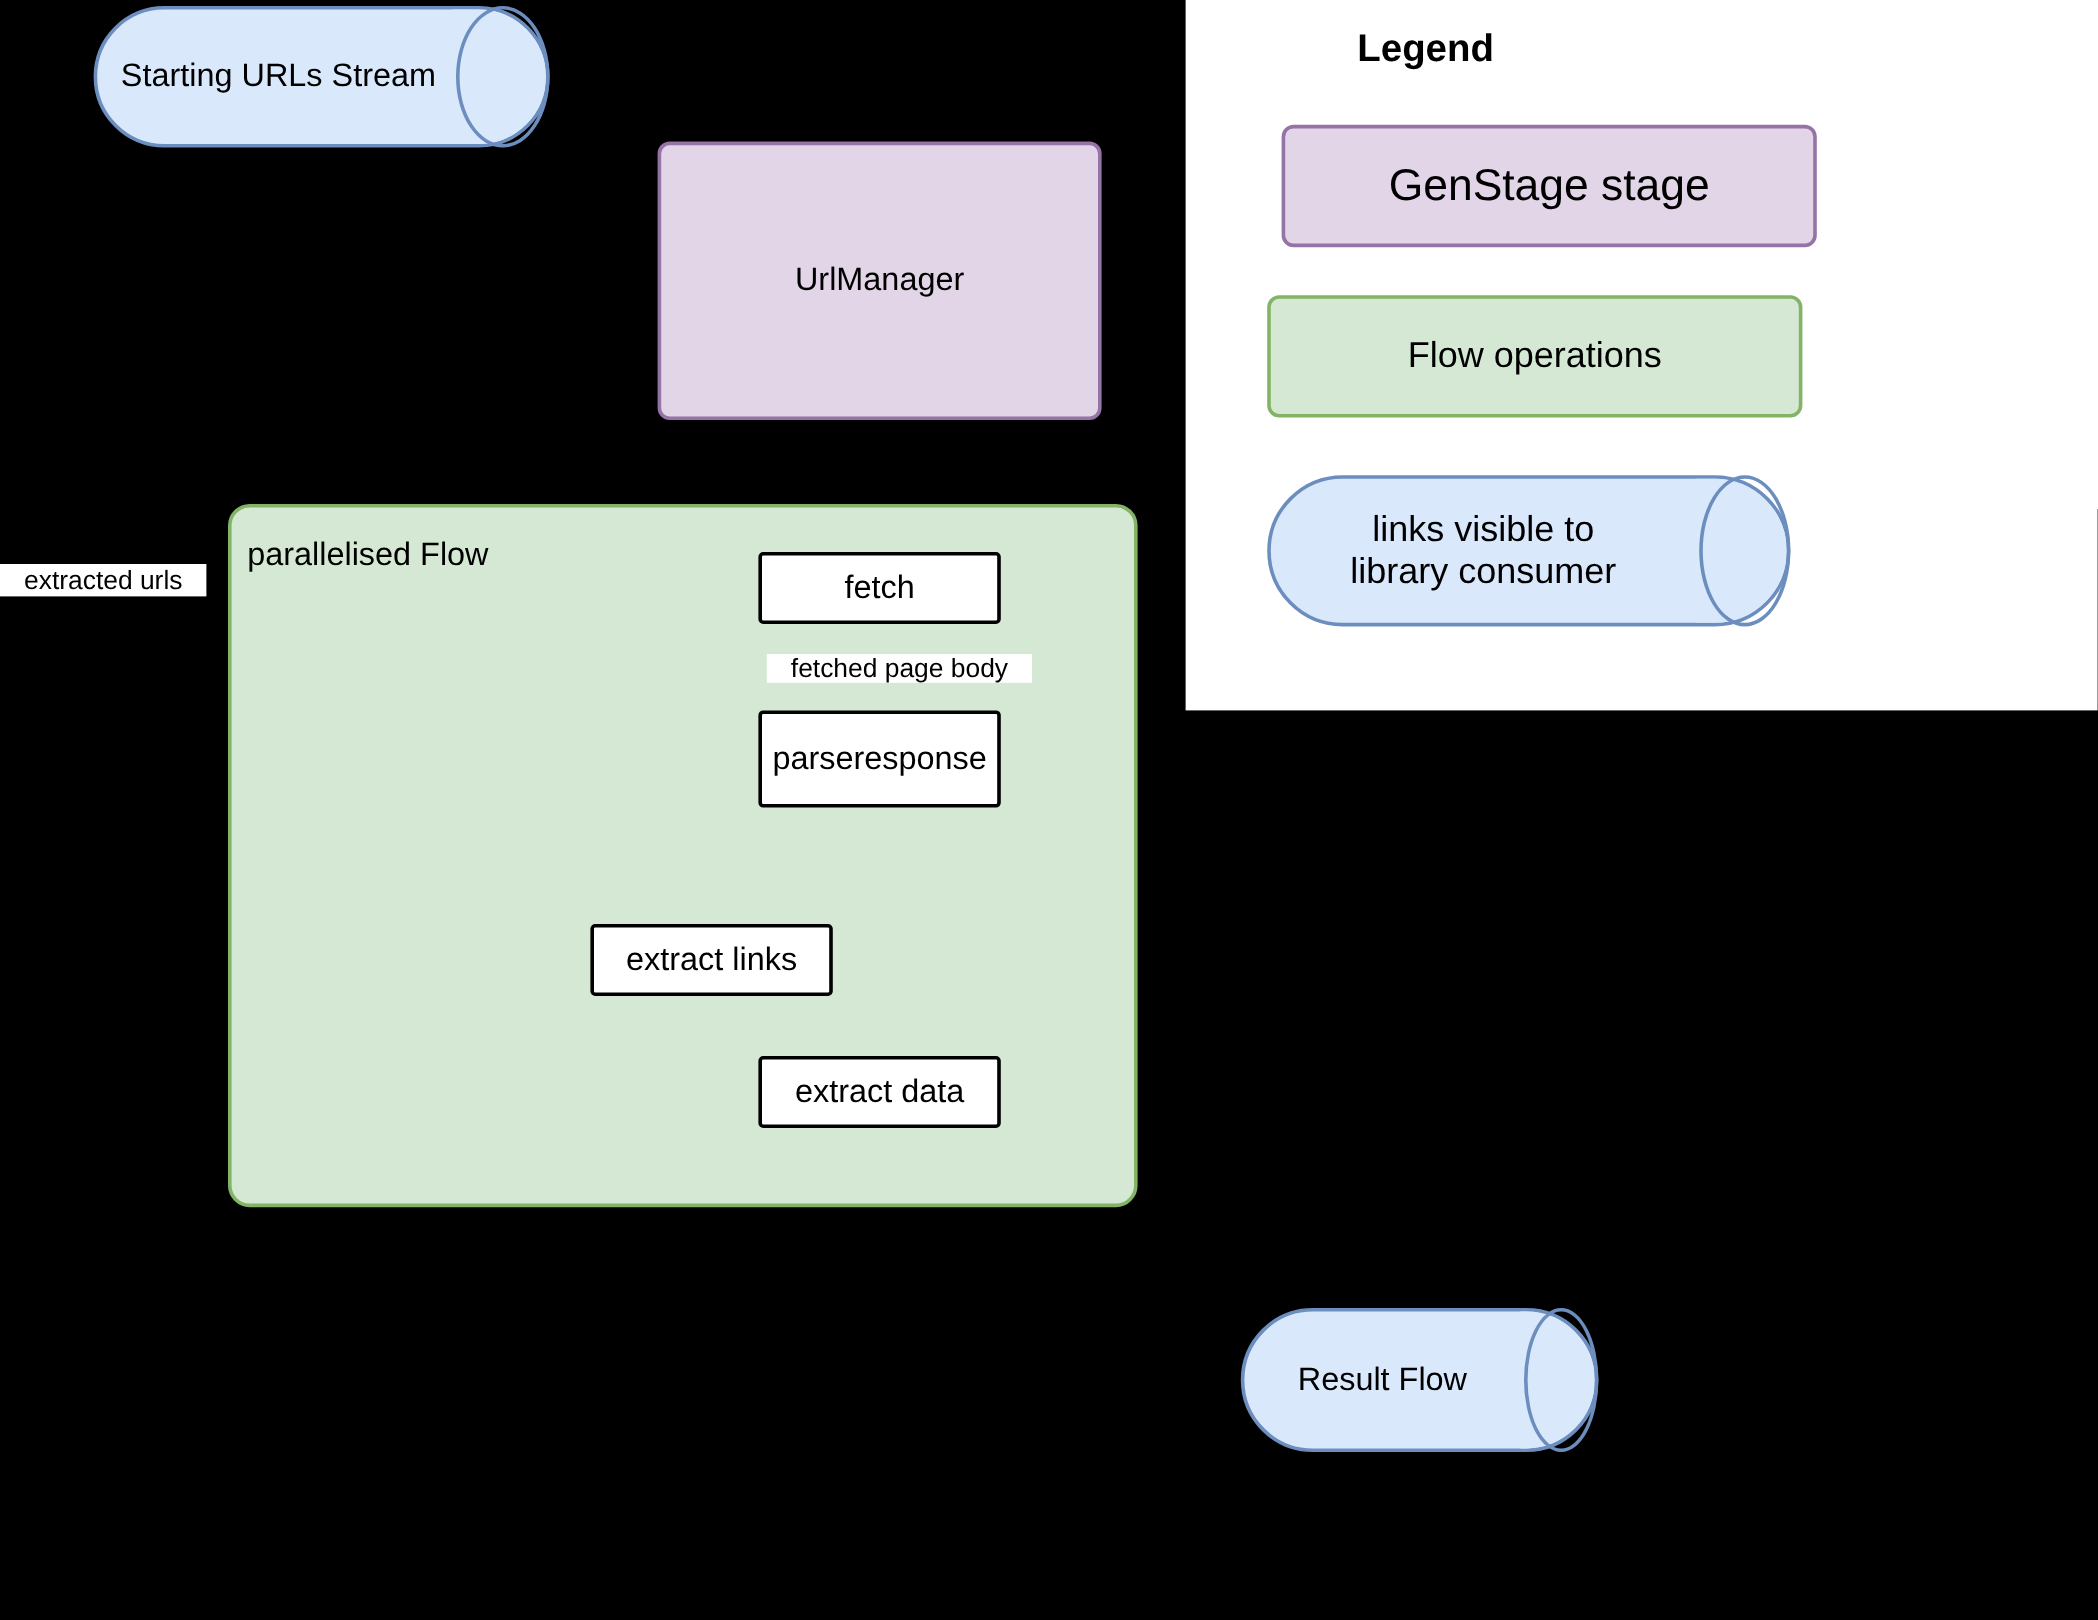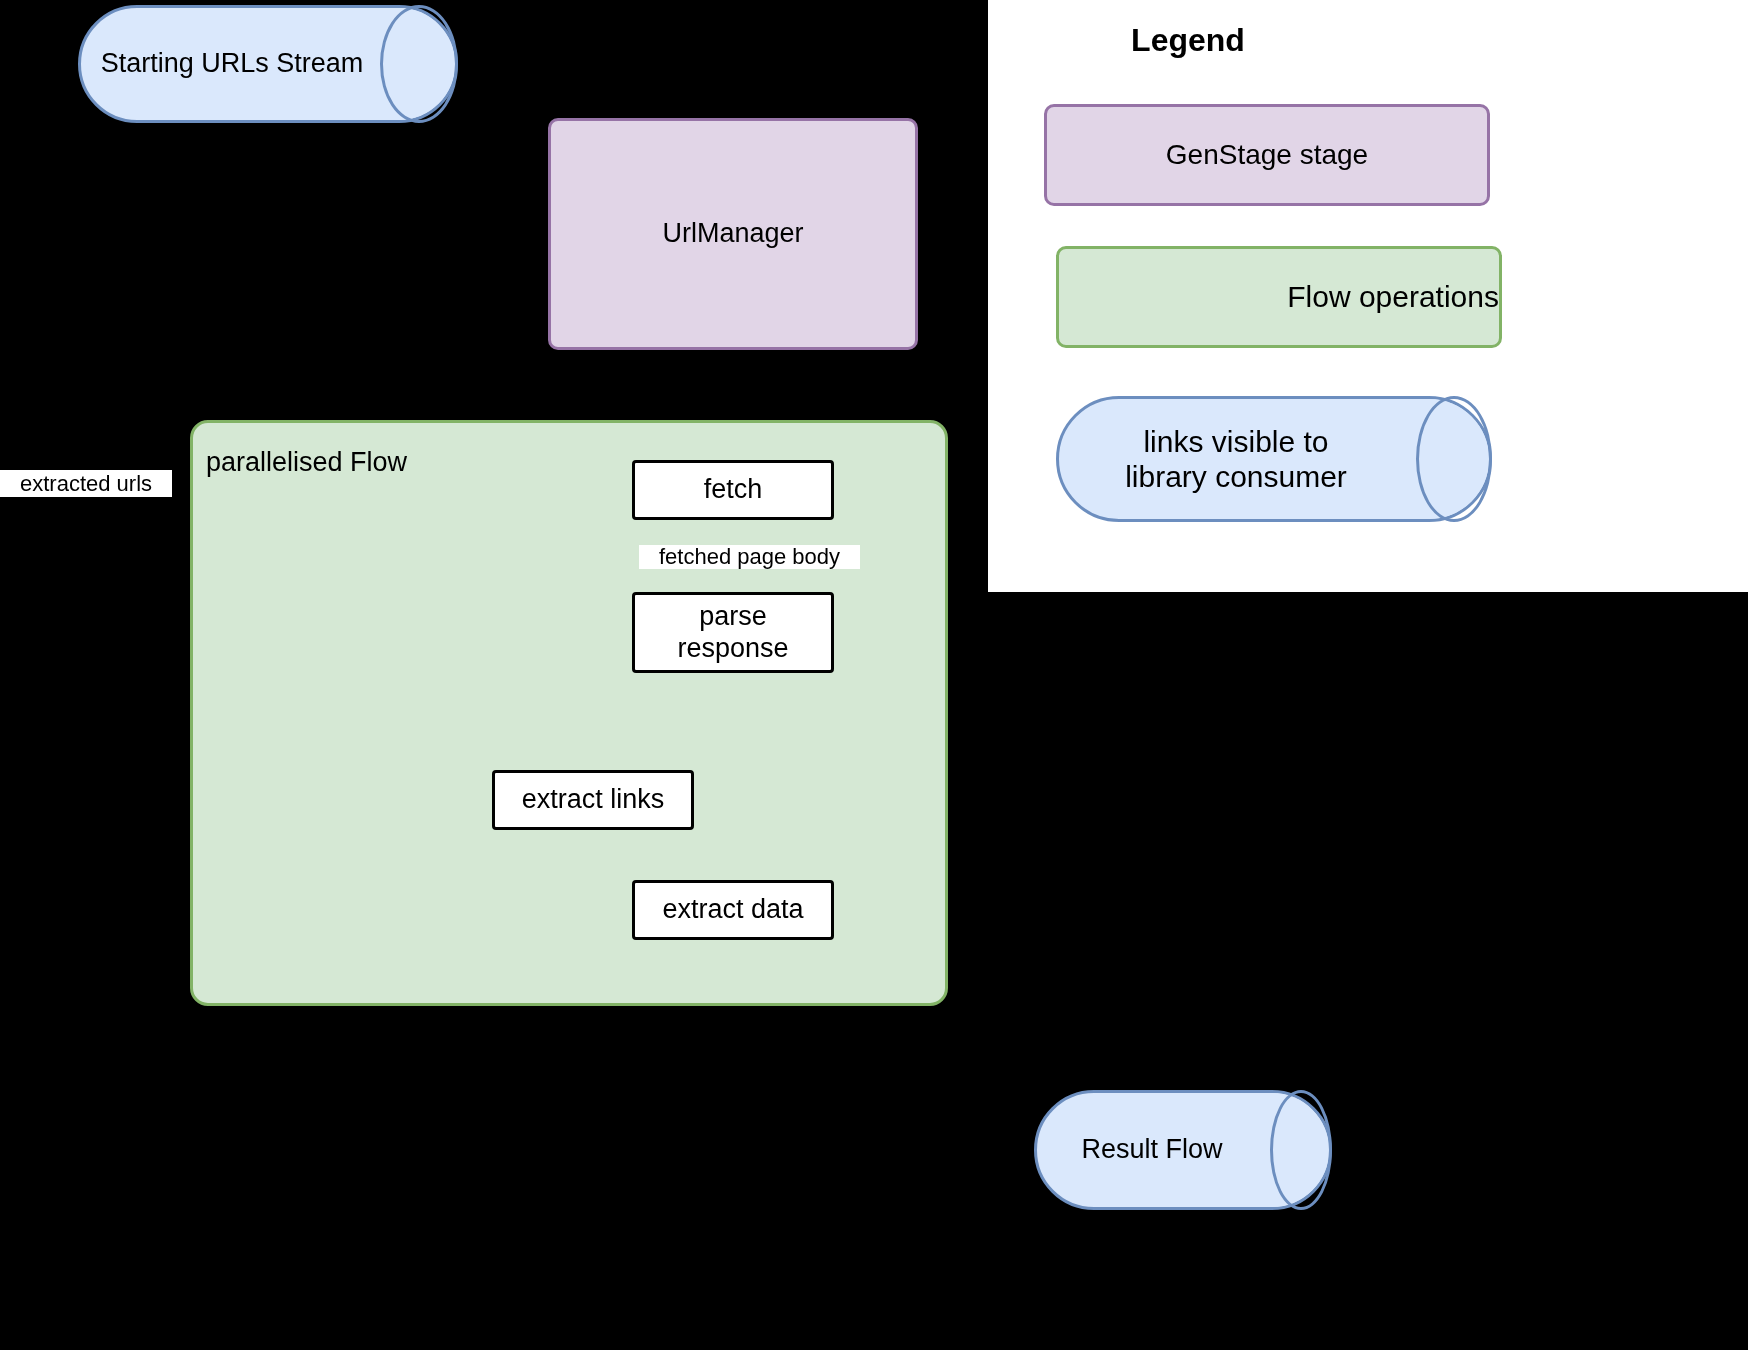--- a/index.html
+++ b/index.html
@@ -168,21 +168,21 @@
   <div class="container-box" style="left:190px; top:420px; width:758px; height:586px;">
   </div>
   <div class="container-title" style="left:206px; top:447px; font-size:27px;">parallelised Flow</div>
 
   <div class="node proc-box" style="left:632px; top:460px; width:202px; height:60px; font-size:27px;">
     <span>fetch</span>
   </div>
 
   <div class="edge-label" style="left:639px; top:545px; font-size:22px; line-height:24px;">fetched page body</div>
 
-  <div class="node proc-box" style="left:632px; top:592px; width:202px; height:81px; font-size:27px; flex-direction:column;">
+  <div class="node proc-box" style="left:632px; top:592px; width:202px; height:81px; font-size:27px; flex-direction:row;">
     <span>parse</span>
     <span>response</span>
   </div>
 
   <div class="node proc-box" style="left:492px; top:770px; width:202px; height:60px; font-size:27px;">
     <span>extract links</span>
   </div>
 
   <div class="node proc-box" style="left:632px; top:880px; width:202px; height:60px; font-size:27px;">
     <span>extract data</span>
@@ -193,25 +193,25 @@
   <div class="node cylinder" style="left:1034px; top:1090px; width:298px; height:120px; font-size:27px; padding-right:62px;">
     <span class="cap-fill" style="width:62px;"></span>
     <span class="cap" style="width:62px;"></span>
     <span style="position:relative; z-index:2;">Result Flow</span>
   </div>
 
   <div class="legend-panel" style="left:988px; top:0px; width:760px; height:592px;">
 
     <div class="legend-title" style="top:22px; left:-180px; font-size:32px;">Legend</div>
 
-    <div class="node stage-box" style="left:56px; top:104px; width:446px; height:102px; font-size:28px;">
+    <div class="node stage-box" style="left:80px; top:104px; width:446px; height:102px; font-size:37px;">
       <span>GenStage stage</span>
     </div>
 
-    <div class="node flow-box" style="left:68px; top:246px; width:446px; height:102px; font-size:30px;justify-content:flex-end;">
+    <div class="node flow-box" style="left:68px; top:246px; width:446px; height:102px; font-size:30px;">
       <span>Flow operations</span>
     </div>
 
     <div class="node cylinder" style="left:68px; top:396px; width:436px; height:126px; font-size:30px; flex-direction:column; padding-right:76px;">
       <span class="cap-fill" style="width:76px;"></span>
       <span class="cap" style="width:76px;"></span>
       <span style="position:relative; z-index:2;">links visible to</span>
       <span style="position:relative; z-index:2;text-align:right;">library consumer</span>
     </div>
   </div>

